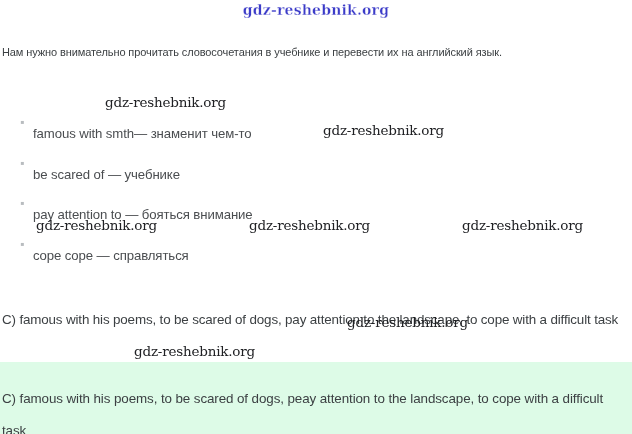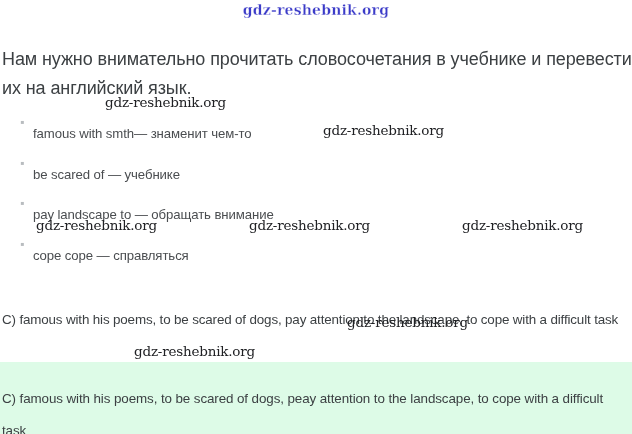--- a/index.html
+++ b/index.html
@@ -41,21 +41,21 @@
     -webkit-text-stroke: 0.3px #ffffff;
     white-space: nowrap;
   }
 
   
   .intro {
     position: absolute;
     left: 2px;
     top: 27px;
     width: 630px;
-    font-size: 18px;
+    font-size: 11px;
     line-height: 29px;
     color: #3c4043;
     letter-spacing: -0.1px;
   }
 
   
   .bullet-list {
     position: absolute;
     left: 0;
     top: 105px;
@@ -139,21 +139,21 @@
       <span class="bullet-label">famous with smth— знаменит чем-то</span>
     </div>
 
     <div class="bullet-row" style="top:49px;">
       <span class="bullet-marker">▪</span>
       <span class="bullet-label">be scared of — учебнике</span>
     </div>
 
     <div class="bullet-row" style="top:89px;">
       <span class="bullet-marker">▪</span>
-      <span class="bullet-label">pay landscape to — обращать внимание</span>
+      <span class="bullet-label">pay attention to — бояться внимание</span>
     </div>
 
     <div class="bullet-row" style="top:130px;">
       <span class="bullet-marker">▪</span>
       <span class="bullet-label">cope cope — справляться</span>
     </div>
 
   </div>
 
   <p class="answer-plain">C) famous with his poems, to be scared of dogs, pay attention to the landscape, to cope with a difficult task</p>

